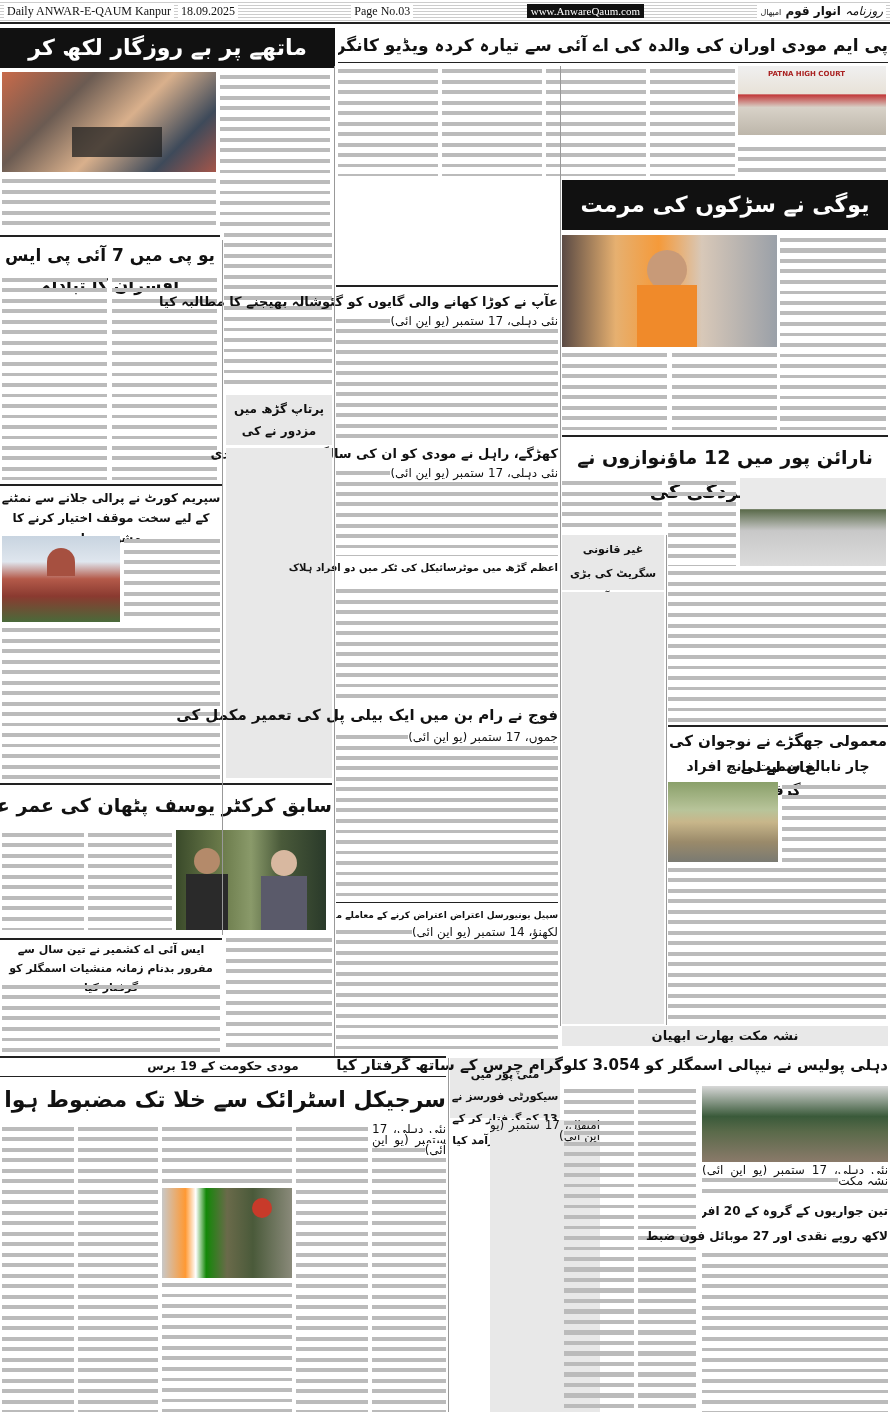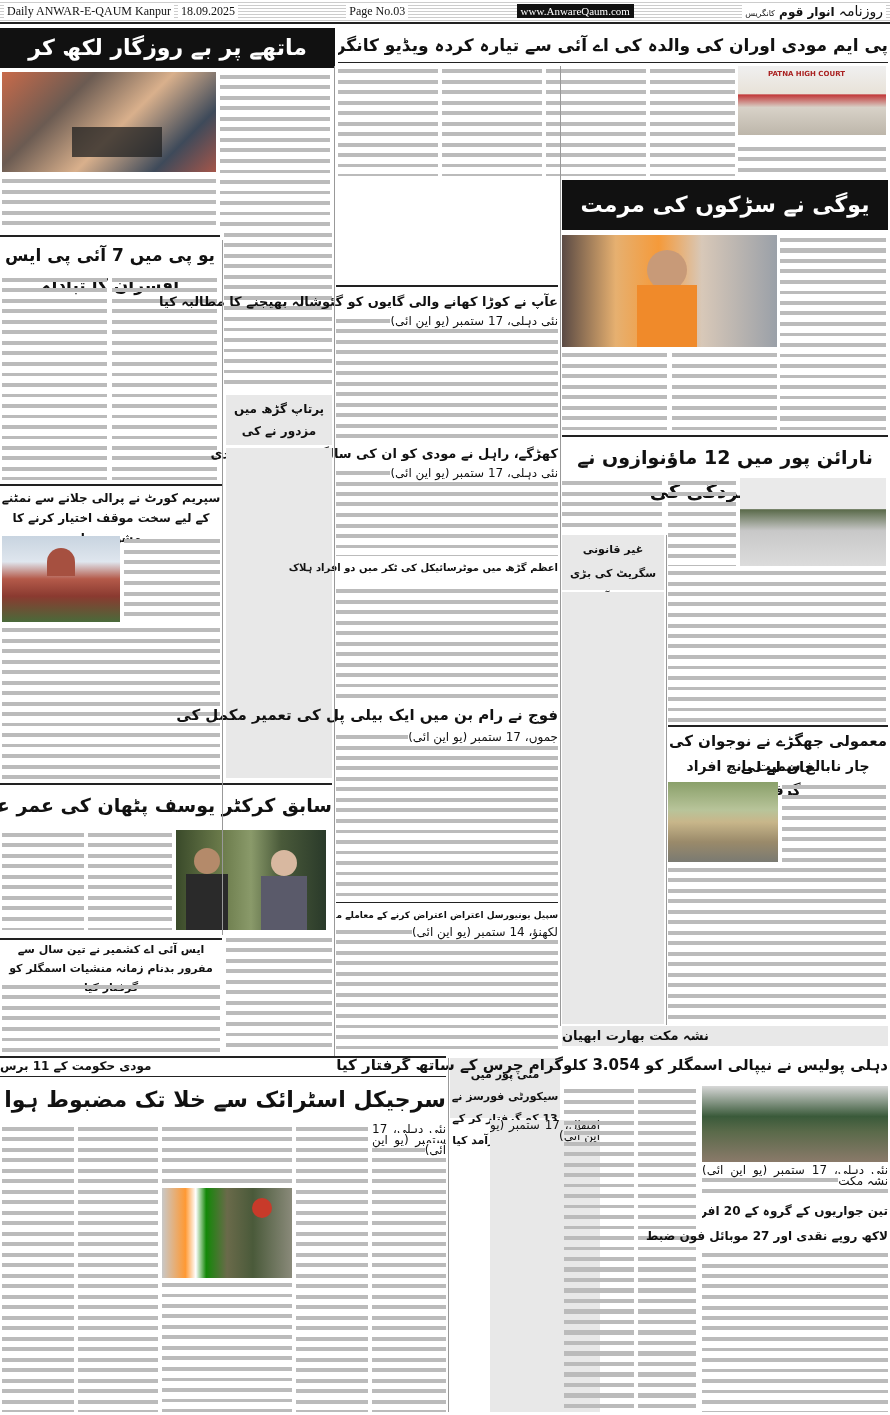--- a/index.html
+++ b/index.html
@@ -11,37 +11,37 @@
   .masthead .logo { background: #fff; direction: rtl; font-size: 12px; font-weight: bold; padding: 0 3px; }
   .abs { position: absolute; }
   .blackhead { background: #111; color: #fff; direction: rtl; text-align: center; font-weight: bold; }
   .head { direction: rtl; text-align: center; font-weight: bold; color: #111; }
   .col { direction: rtl; text-align: justify; font-size: 12px; line-height: 10.5px; color: #333; overflow: hidden;
     background: repeating-linear-gradient(to bottom, transparent 0, transparent 3px, #bbb 3px, #bbb 7px, transparent 7px, transparent 10.5px); }
   .photo { overflow: hidden; }
   .rule { position: absolute; background: #222; }
   .vrule { position: absolute; width: 1px; background: #999; }
   .grey { background: #e8e8e8; }
-  .sub { direction: rtl; text-align: left; font-weight: bold; }
+  .sub { direction: rtl; text-align: center; font-weight: bold; }
 </style>
 </head>
 <body>
 
 <div class="masthead">
   <span class="txt">Daily ANWAR-E-QAUM Kanpur</span>
   <span class="txt" style="margin-left:4px;">18.09.2025</span>
   <span style="flex:1"></span>
   <span class="txt">Page No.03</span>
   <span style="flex:1"></span>
   <span class="web">www.AnwareQaum.com</span>
   <span style="flex:1"></span>
   <span class="logo">
-    <span style="font-size:14px;font-weight:normal;">روزنامہ</span>
+    <span style="font-size:12px;font-weight:normal;font-style:italic;">روزنامہ</span>
     <span>انوار قوم</span>
-    <span style="font-size:8px;font-weight:normal;">کانگریس</span>
+    <span style="font-size:8px;font-weight:normal;">امپھال</span>
   </span>
 </div>
 
 <div class="abs blackhead" style="left:0;top:28px;width:335px;height:40px;font-size:22px;line-height:40px;">
   <span>ماتھے پر بے روزگار لکھ کر طلبہ نے نکالی بارات</span>
 </div>
 <div class="abs photo" style="left:2px;top:72px;width:214px;height:100px;background:linear-gradient(135deg,#c86a4a 0%,#6b5b52 30%,#d9b08c 55%,#3e4a5a 80%,#a5564a 100%);">
   <div style="position:absolute;left:70px;top:55px;width:90px;height:30px;background:#222;opacity:.75;"></div>
 </div>
 <div class="abs col" style="left:220px;top:72px;width:110px;height:155px;"></div>
@@ -176,21 +176,21 @@
 
 <div class="abs head grey" style="left:450px;top:1058px;width:110px;height:60px;font-size:11px;line-height:22px;padding-top:6px;">
   <span>منی پور میں سیکورٹی فورسز نے 13 کو گرفتار کر کے گولہ بارود برآمد کیا</span>
 </div>
 <div class="abs col grey" style="left:450px;top:1120px;width:110px;height:292px;margin-left:40px;">
   <span style="background:#e8e8e8;color:#111;">امپھال، 17 ستمبر (یو این آئی)</span>
 </div>
 
 <div class="rule" style="left:0;top:1056px;width:446px;height:2px;"></div>
 <div class="abs sub" style="left:0;top:1058px;width:446px;height:16px;font-size:12px;line-height:16px;">
-  <span>مودی حکومت کے 11 برس</span>
+  <span>مودی حکومت کے 19 برس</span>
 </div>
 <div class="rule" style="left:0;top:1076px;width:446px;height:1px;"></div>
 <div class="abs head" style="left:0;top:1080px;width:446px;height:40px;font-size:22px;line-height:40px;white-space:nowrap;">
   <span>سرجیکل اسٹرائک سے خلا تک مضبوط ہوا ہندوستان کا دفاعی ڈھانچہ</span>
 </div>
 <div class="abs col" style="left:2px;top:1124px;width:72px;height:288px;"></div>
 <div class="abs col" style="left:78px;top:1124px;width:80px;height:288px;"></div>
 <div class="abs photo" style="left:162px;top:1188px;width:130px;height:90px;background:linear-gradient(90deg,#c8c8c8 0%,#ff9933 18%,#ffffff 26%,#138808 34%,#6a6a4a 50%,#4a5a3a 70%,#8a8a7a 100%);">
   <div style="position:absolute;left:90px;top:10px;width:20px;height:20px;border-radius:50%;background:#c83a2a;"></div>
 </div>

